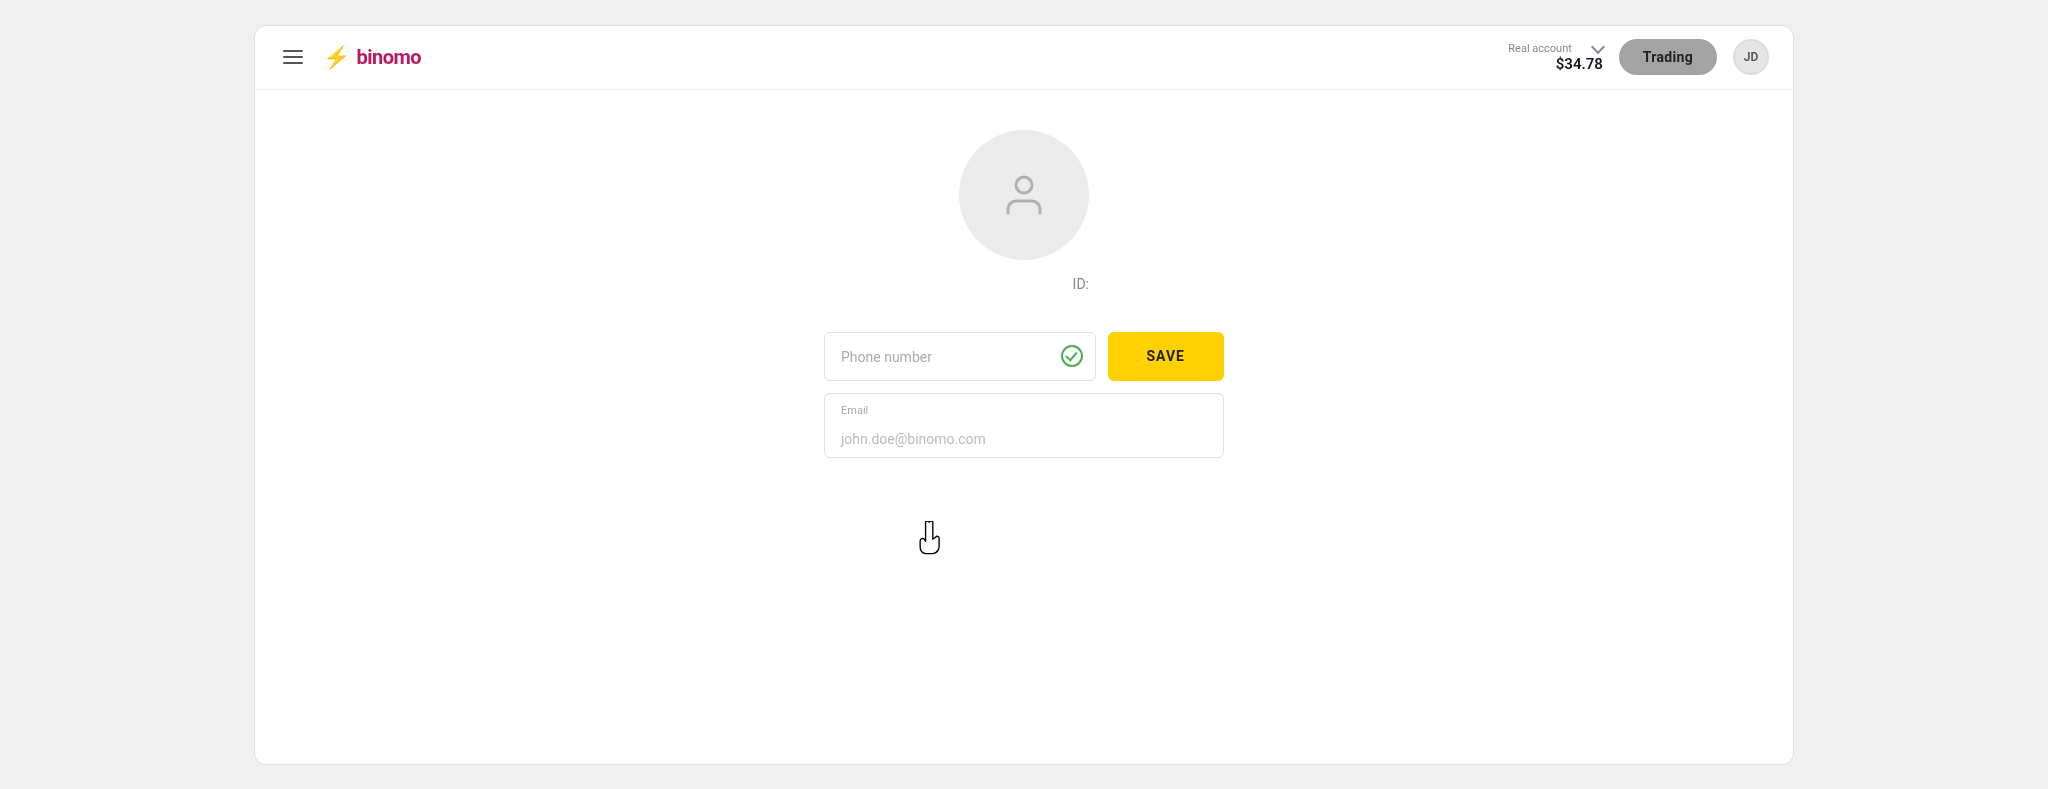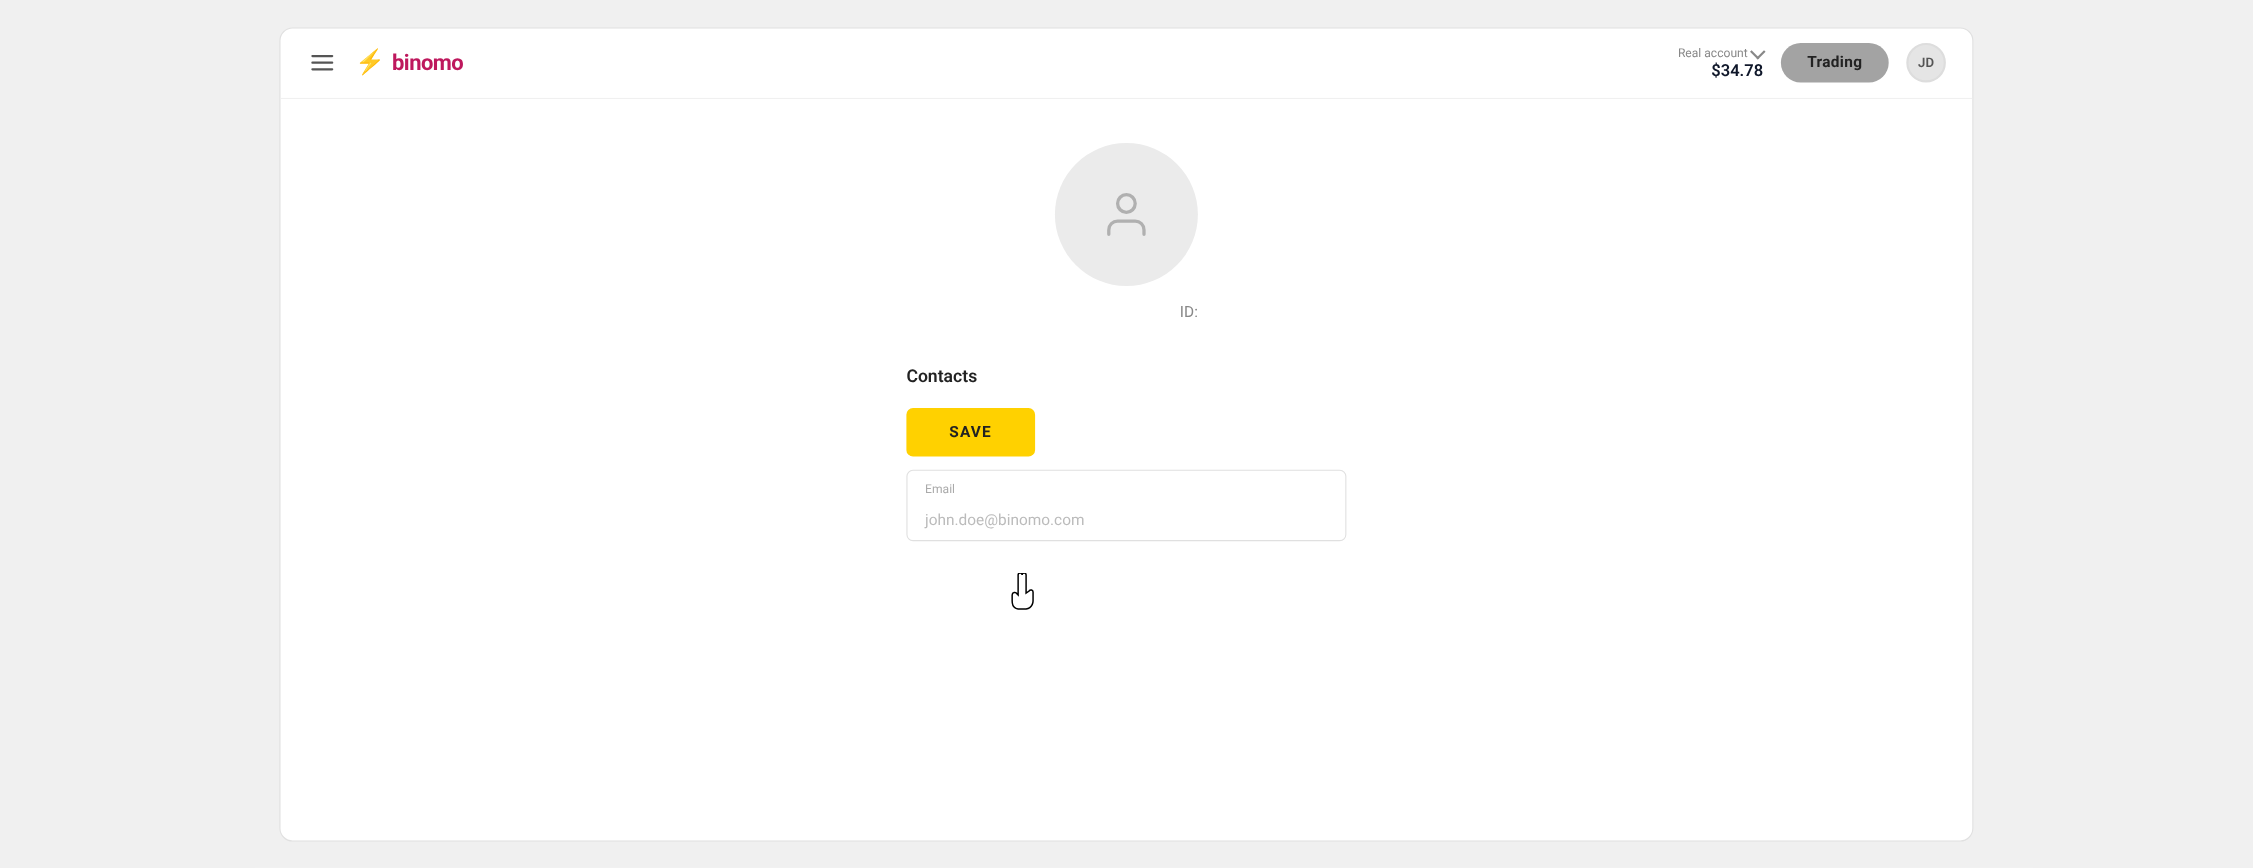--- a/index.html
+++ b/index.html
@@ -93,21 +93,21 @@
       flex-direction: column;
       align-items: flex-end;
       cursor: pointer;
     }
 
     .account-label {
       font-size: 11px;
       color: #888;
       display: flex;
       align-items: center;
-      gap: 4px;
+      gap: 21px;
     }
 
     .account-balance {
       font-size: 15px;
       font-weight: 600;
       color: #0f172a;
     }
 
     .chevron-down {
       width: 10px;
@@ -336,25 +336,28 @@
           <path d="M20 21v-2a4 4 0 0 0-4-4H8a4 4 0 0 0-4 4v2"></path>
           <circle cx="12" cy="7" r="4"></circle>
         </svg>
       </div>
       <span class="profile-id">
         <span>ID:</span><span></span>
       </span>
     </div>
 
     <div class="contacts-section">
-      <h2 class="contacts-title">Contacts</h2>
 
       <div class="contacts-form">
 
         <div class="form-row">
+          <div class="input-wrapper">
+            <input type="text" value="" placeholder="Phone number" style="">
+            <div class="check-icon"></div>
+          </div>
           <button class="save-button">SAVE</button>
         </div>
 
         <div class="email-wrapper">
           <div class="email-label">Email</div>
           <div class="email-value">john.doe@binomo.com</div>
         </div>
       </div>
     </div>
 

